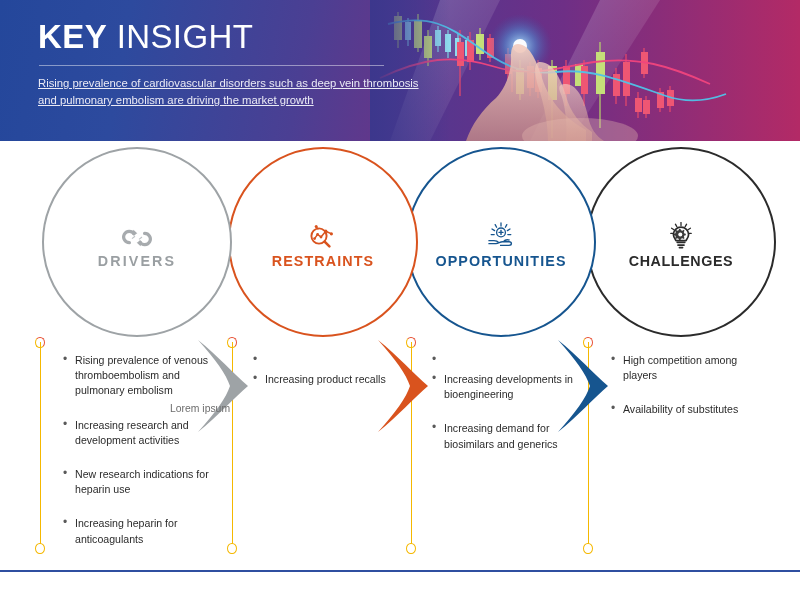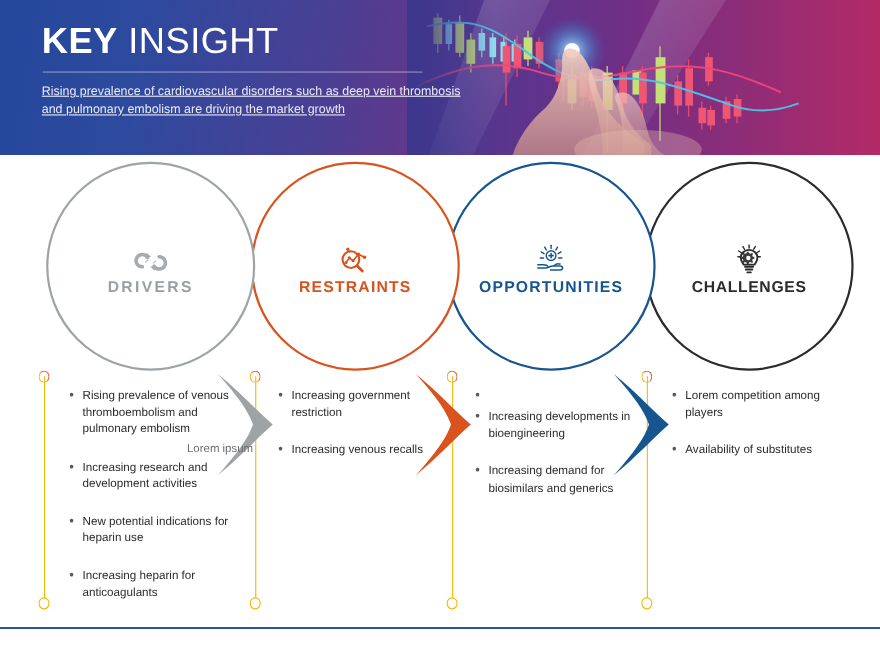--- a/index.html
+++ b/index.html
@@ -363,38 +363,38 @@
       </div>
       <div class="vline v4">
         <div class="dot top"></div>
         <div class="stem"></div>
         <div class="dot bot"></div>
       </div>
 
       <div class="list l1">
         <div class="li"><span class="bullet">•</span><span>Rising prevalence of venous thromboembolism and pulmonary embolism</span></div>
         <div class="li"><span class="bullet">•</span><span>Increasing research and development activities</span></div>
-        <div class="li"><span class="bullet">•</span><span>New potential indications for heparin use</span></div>
+        <div class="li"><span class="bullet">•</span><span>New research indications for heparin use</span></div>
         <div class="li"><span class="bullet">•</span><span>Increasing heparin for anticoagulants</span></div>
         <div class="ghost">Lorem ipsum</div>
       </div>
 
       <div class="list l2">
-        <div class="li"><span class="bullet">•</span><span>Increasing government restriction</span></div>
-        <div class="li"><span class="bullet">•</span><span>Increasing venous recalls</span></div>
+        <div class="li"><span class="bullet">•</span></div>
+        <div class="li"><span class="bullet">•</span><span>Increasing product recalls</span></div>
       </div>
 
       <div class="list l3">
         <div class="li"><span class="bullet">•</span></div>
         <div class="li"><span class="bullet">•</span><span>Increasing developments in bioengineering</span></div>
         <div class="li"><span class="bullet">•</span><span>Increasing demand for biosimilars and generics</span></div>
       </div>
 
       <div class="list l4">
-        <div class="li"><span class="bullet">•</span><span>Lorem competition among players</span></div>
+        <div class="li"><span class="bullet">•</span><span>High competition among players</span></div>
         <div class="li"><span class="bullet">•</span><span>Availability of substitutes</span></div>
       </div>
     </div>
   </div>
 
   <div class="footer-rule"></div>
   <div class="footer-band"></div>
 </div>
 
 </body></html>

